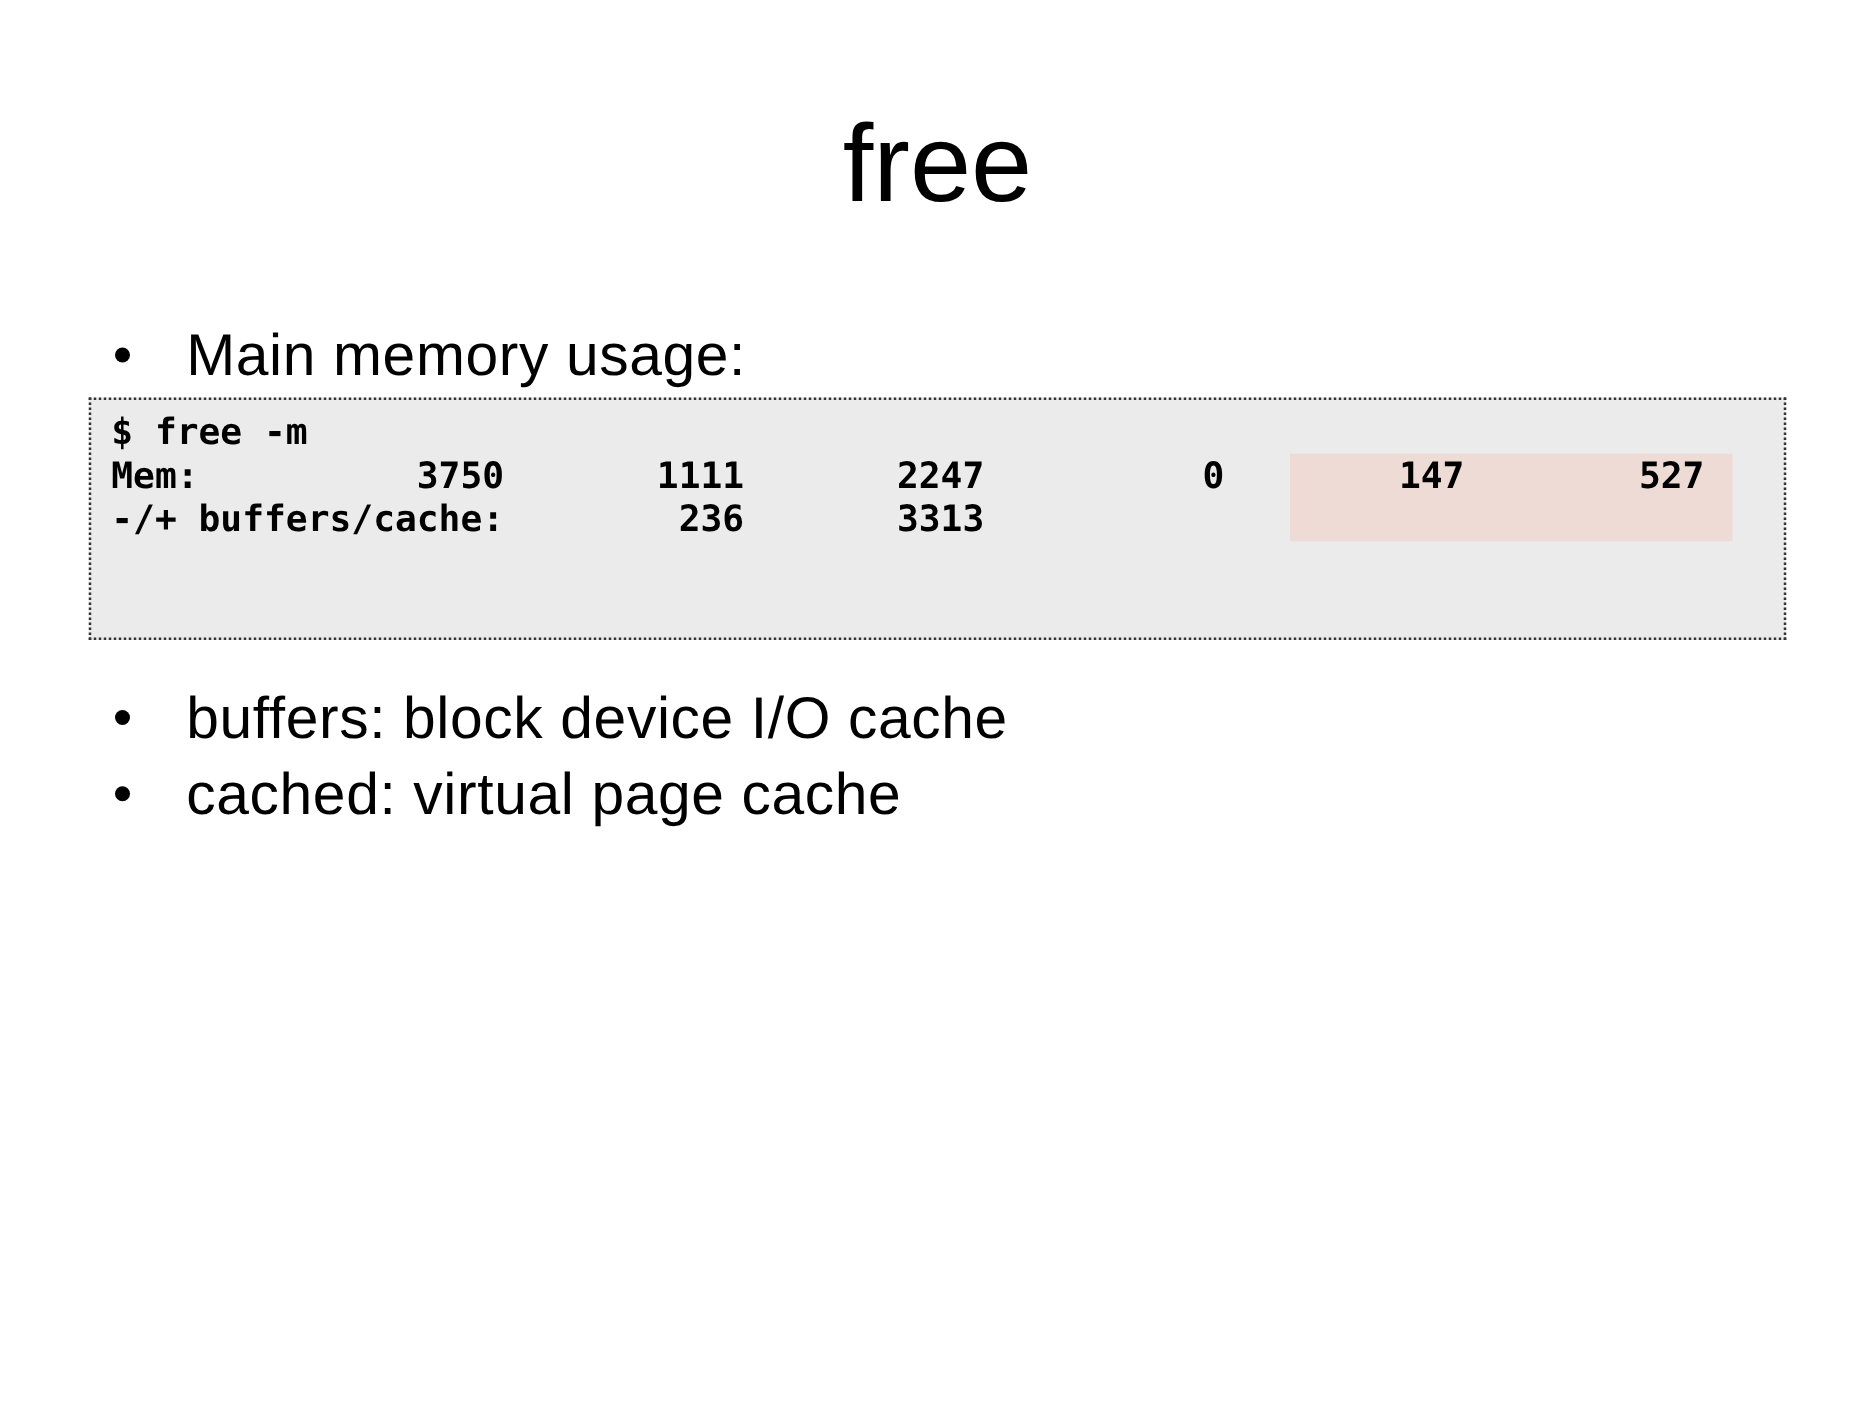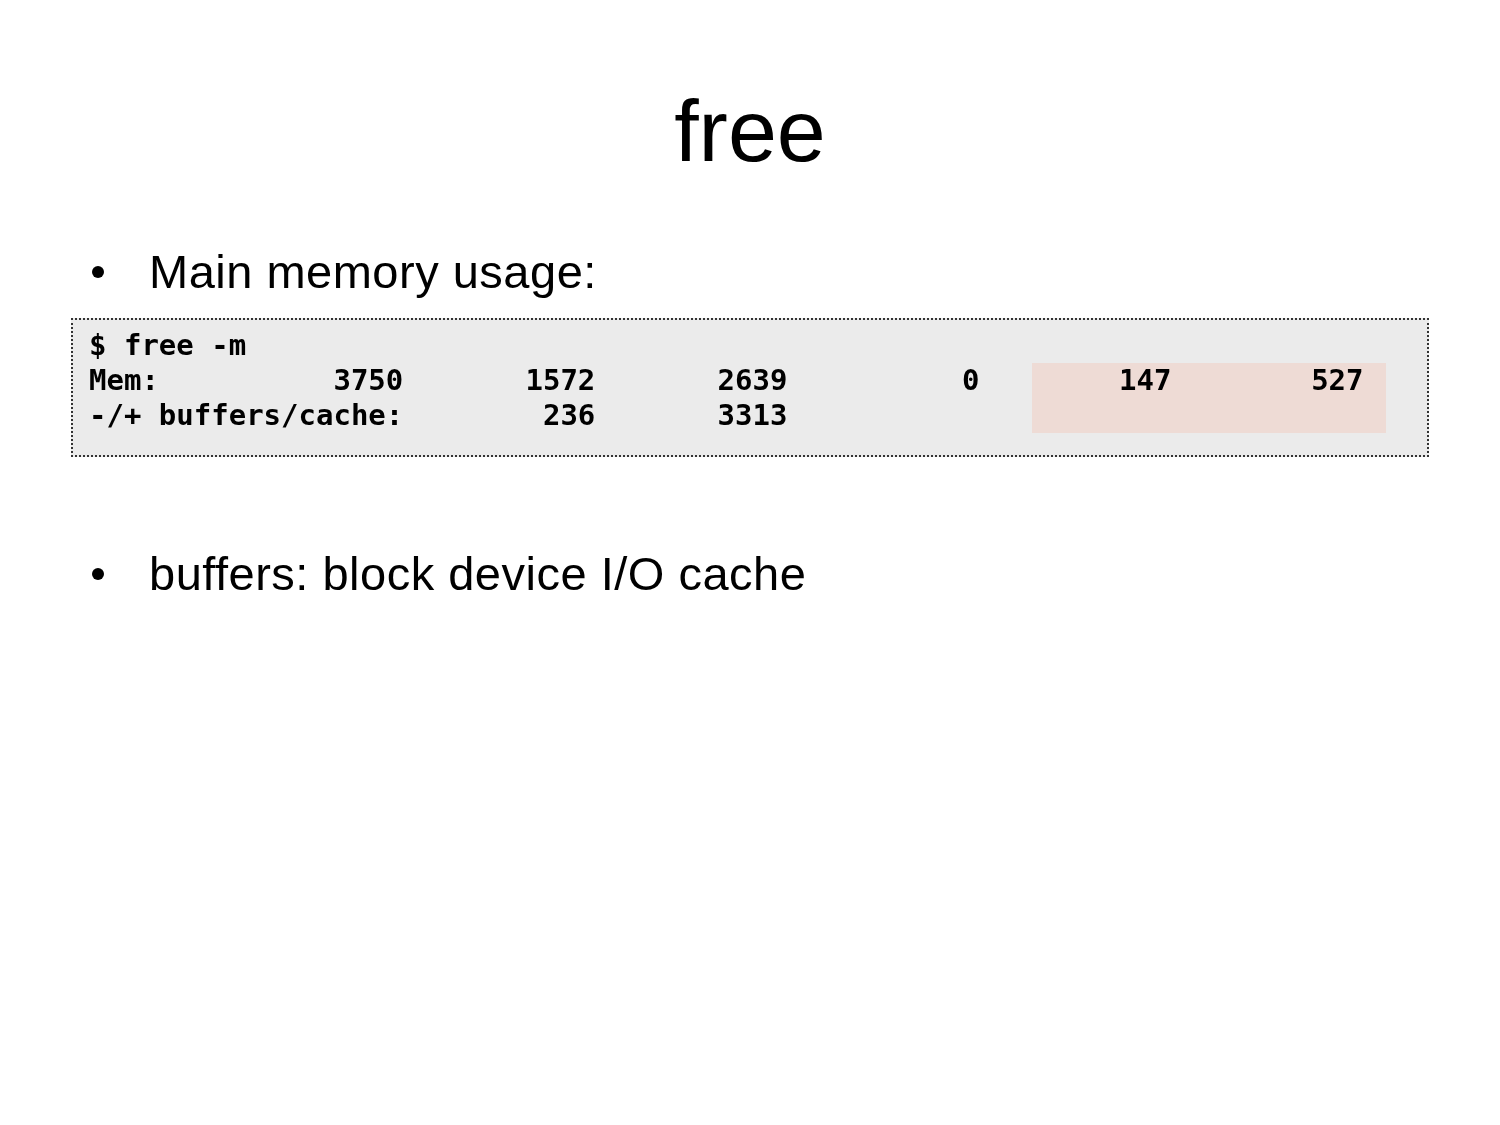--- a/index.html
+++ b/index.html
@@ -43,29 +43,29 @@
     letter-spacing: 0.5px;
     white-space: nowrap;
   }
   .bullet .dot {
     flex: 0 0 auto;
     width: 12px;
     height: 12px;
     border-radius: 50%;
     background: var(--text);
   }
-  .bullet-1 { top: 247px; }
+  .bullet-1 { top: 259px; }
   .bullet-2 { top: 549px; }
   .bullet-3 { top: 610px; }
   .terminal {
     position: absolute;
     left: 71px;
     top: 318px;
     width: 1358px;
-    height: 139px;
+    height: 194px;
     background: var(--terminal-bg);
     border: 2px dotted var(--terminal-border);
     padding: 8px 0 0 16px;
     font-family: "DejaVu Sans Mono", "Liberation Mono", monospace;
     font-weight: 700;
     font-size: 29px;
     line-height: 35px;
   }
   .terminal .hl {
     position: absolute;
@@ -92,23 +92,27 @@
   <h1 class="title">free</h1>
 
   <div class="bullet bullet-1">
     <span class="dot"></span>
     <span>Main memory usage:</span>
   </div>
 
   <div class="terminal">
     <div class="hl"></div>
     <pre>$ free -m</pre>
-    <pre>Mem:          3750       1572       2639          0        147        527</pre>
+    <pre>Mem:          3750       1111       2247          0        147        527</pre>
     <pre>-/+ buffers/cache:        236       3313</pre>
   </div>
 
   <div class="bullet bullet-2">
     <span class="dot"></span>
     <span>buffers: block device I/O cache</span>
   </div>
 
+  <div class="bullet bullet-3">
+    <span class="dot"></span>
+    <span>cached: virtual page cache</span>
+  </div>
 
 </div>
 
 </body></html>

